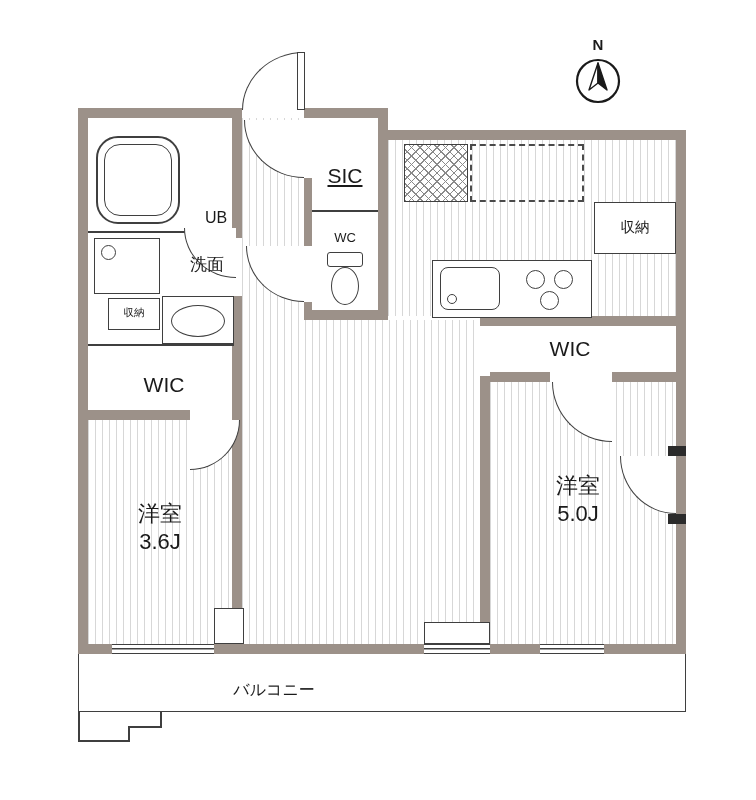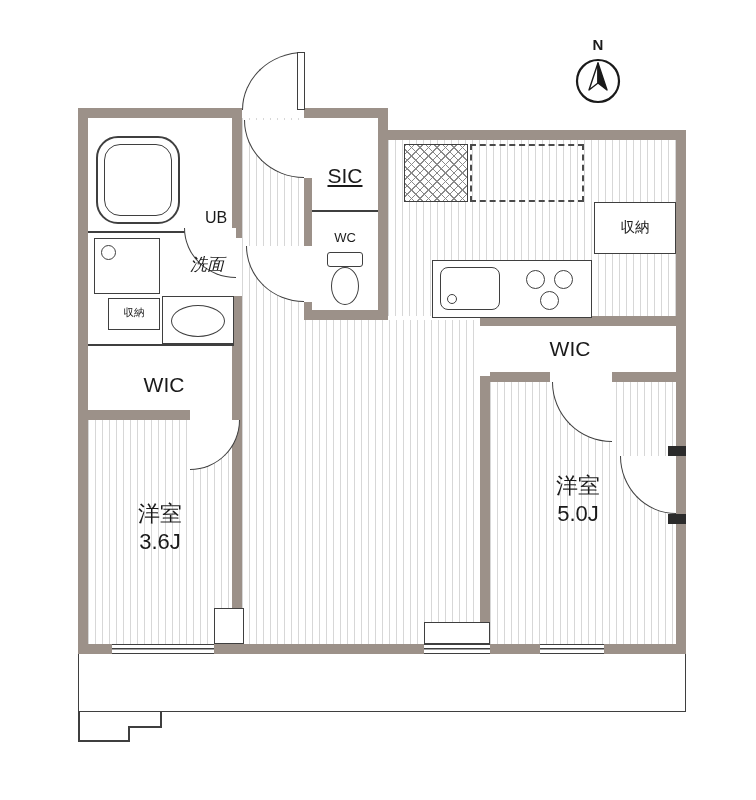--- a/index.html
+++ b/index.html
@@ -103,25 +103,26 @@
 
   <div class="box" style="left:594px;top:202px;width:82px;height:52px;"></div>
   <div class="lbl" style="left:594px;top:218px;width:82px;font-size:14.5px;">収納</div>
 
   <div class="balcony" style="left:78px;top:654px;width:608px;height:58px;"></div>
   <div class="tline" style="left:78px;top:712px;width:2px;height:30px;"></div>
   <div class="tline" style="left:78px;top:740px;width:52px;height:2px;"></div>
   <div class="tline" style="left:128px;top:726px;width:2px;height:16px;"></div>
   <div class="tline" style="left:128px;top:726px;width:34px;height:2px;"></div>
   <div class="tline" style="left:160px;top:712px;width:2px;height:15px;"></div>
+  <div class="lbl" style="left:212px;top:680px;width:124px;font-size:16px;">バルコニー</div>
 
   <div class="lbl" style="left:188px;top:168px;width:56px;font-size:16px;margin-top:40px;">UB</div>
   <div class="lbl" style="left:312px;top:163px;width:66px;font-size:21px;text-decoration:underline;">SIC</div>
   <div class="lbl" style="left:323px;top:230px;width:44px;font-size:13px;">WC</div>
-  <div class="lbl" style="left:176px;top:254px;width:62px;font-size:17px;font-style:italic;">洗面</div>
+  <div class="lbl" style="left:176px;top:254px;width:62px;font-size:17px;">洗面</div>
   <div class="lbl" style="left:126px;top:372px;width:76px;font-size:21px;">WIC</div>
   <div class="lbl" style="left:532px;top:336px;width:76px;font-size:21px;">WIC</div>
 
   <div class="lbl" style="left:110px;top:500px;width:100px;font-size:22px;">
     <span>洋室</span><br>
     <span>3.6J</span>
   </div>
   <div class="lbl" style="left:528px;top:472px;width:100px;font-size:22px;">
     <span>洋室</span><br>
     <span>5.0J</span>

